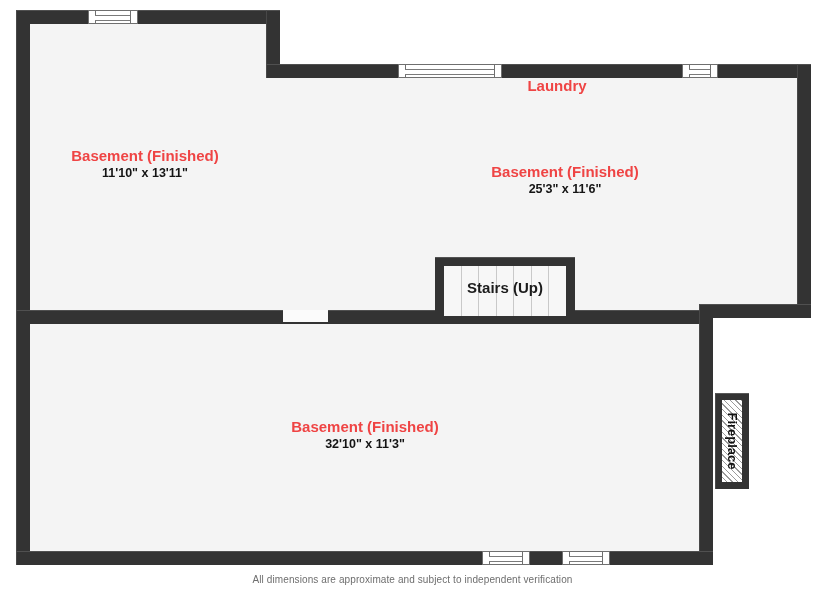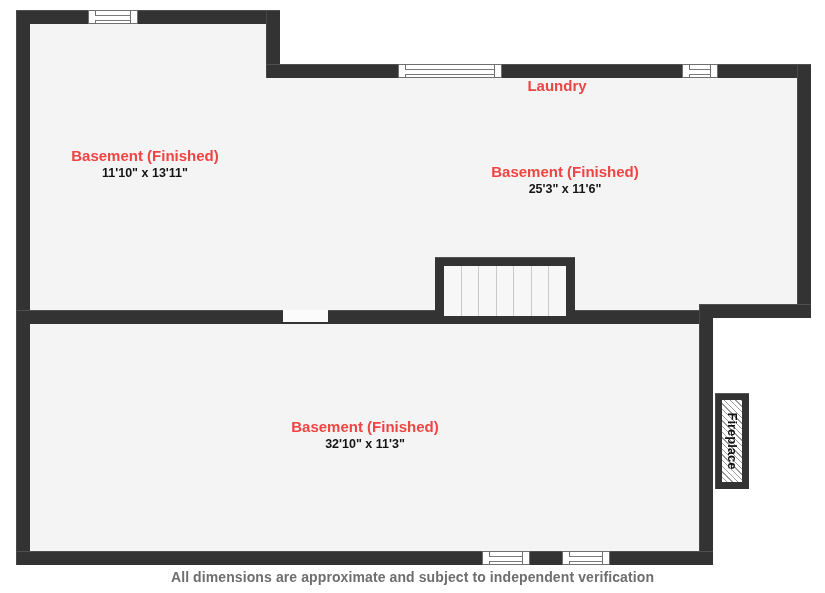--- a/index.html
+++ b/index.html
@@ -185,24 +185,23 @@
     line-height: 1.5;
   }
 
   
   #footer-note {
     position: absolute;
     left: 0;
     right: 0;
     bottom: 8px;
     text-align: center;
-    font-size: 14px;
+    font-size: 10px;
     color: #6e6e6e;
     letter-spacing: 0.1px;
-    font-weight: bold;
   }
 </style>
 </head>
 <body>
 
 <div id="plan-root">
 
   <div class="slab" style="left:27px; top:24px; width:248px; height:290px;"></div>
   <div class="slab" style="left:266px; top:71px; width:537px; height:243px;"></div>
   <div class="slab" style="left:27px; top:314px; width:686px; height:245px;"></div>
@@ -261,20 +260,21 @@
     <div class="stair-frame"></div>
     <div class="treads">
       <span class="tread"></span>
       <span class="tread"></span>
       <span class="tread"></span>
       <span class="tread"></span>
       <span class="tread"></span>
       <span class="tread"></span>
       <span class="tread"></span>
     </div>
+    <div id="stairs-label">Stairs (Up)</div>
   </div>
 
   <div id="fireplace-block" style="left:715px; top:393px; width:34px; height:96px;">
     <span id="fireplace-label">Fireplace</span>
   </div>
 
   <div class="room-label" style="left:20px; top:147px; width:250px;">
     <span class="rl-name">Basement (Finished)</span>
     <span class="rl-dims">11'10" x 13'11"</span>
   </div>

